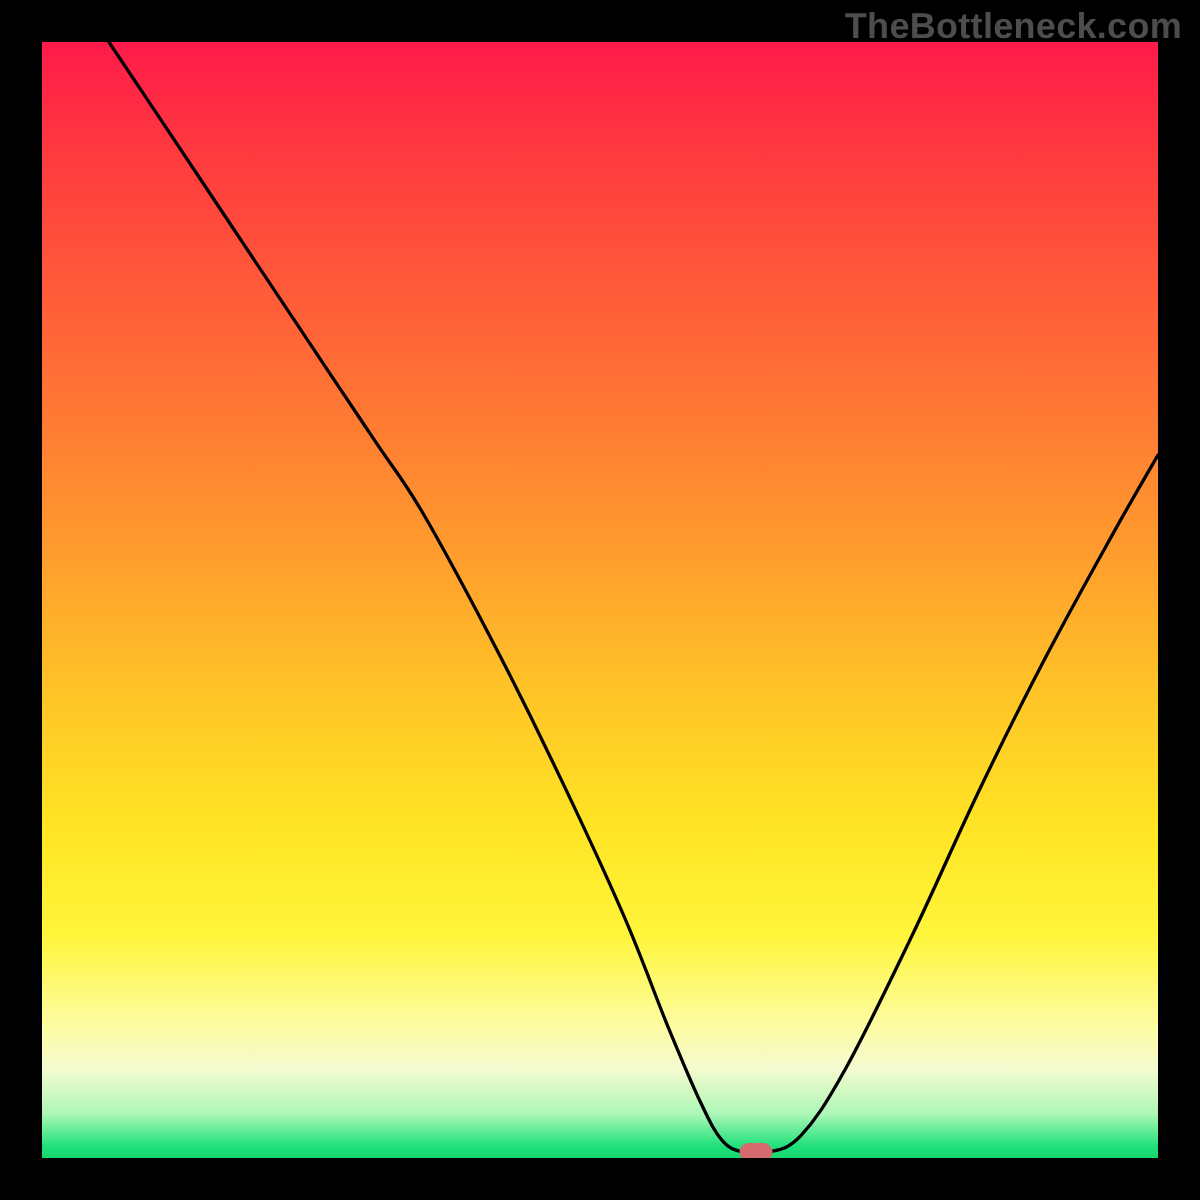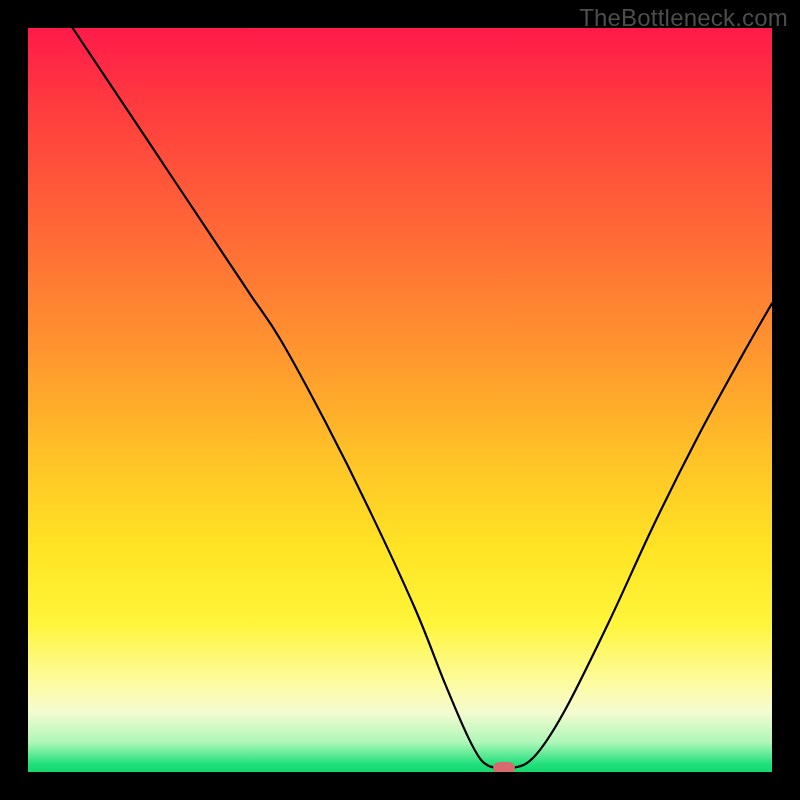--- a/index.html
+++ b/index.html
@@ -16,21 +16,21 @@
     width: 800px;
     height: 800px;
     background: #000;
   }
   .watermark {
     position: absolute;
     top: 4px;
     right: 12px;
     color: #4d4d4d;
     font-size: 24px;
-    font-weight: 400;
+    font-weight: 700;
     letter-spacing: 0.2px;
     z-index: 10;
   }
   .plot-area {
     position: absolute;
     left: 28px;
     top: 28px;
     width: 744px;
     height: 744px;
     overflow: hidden;

